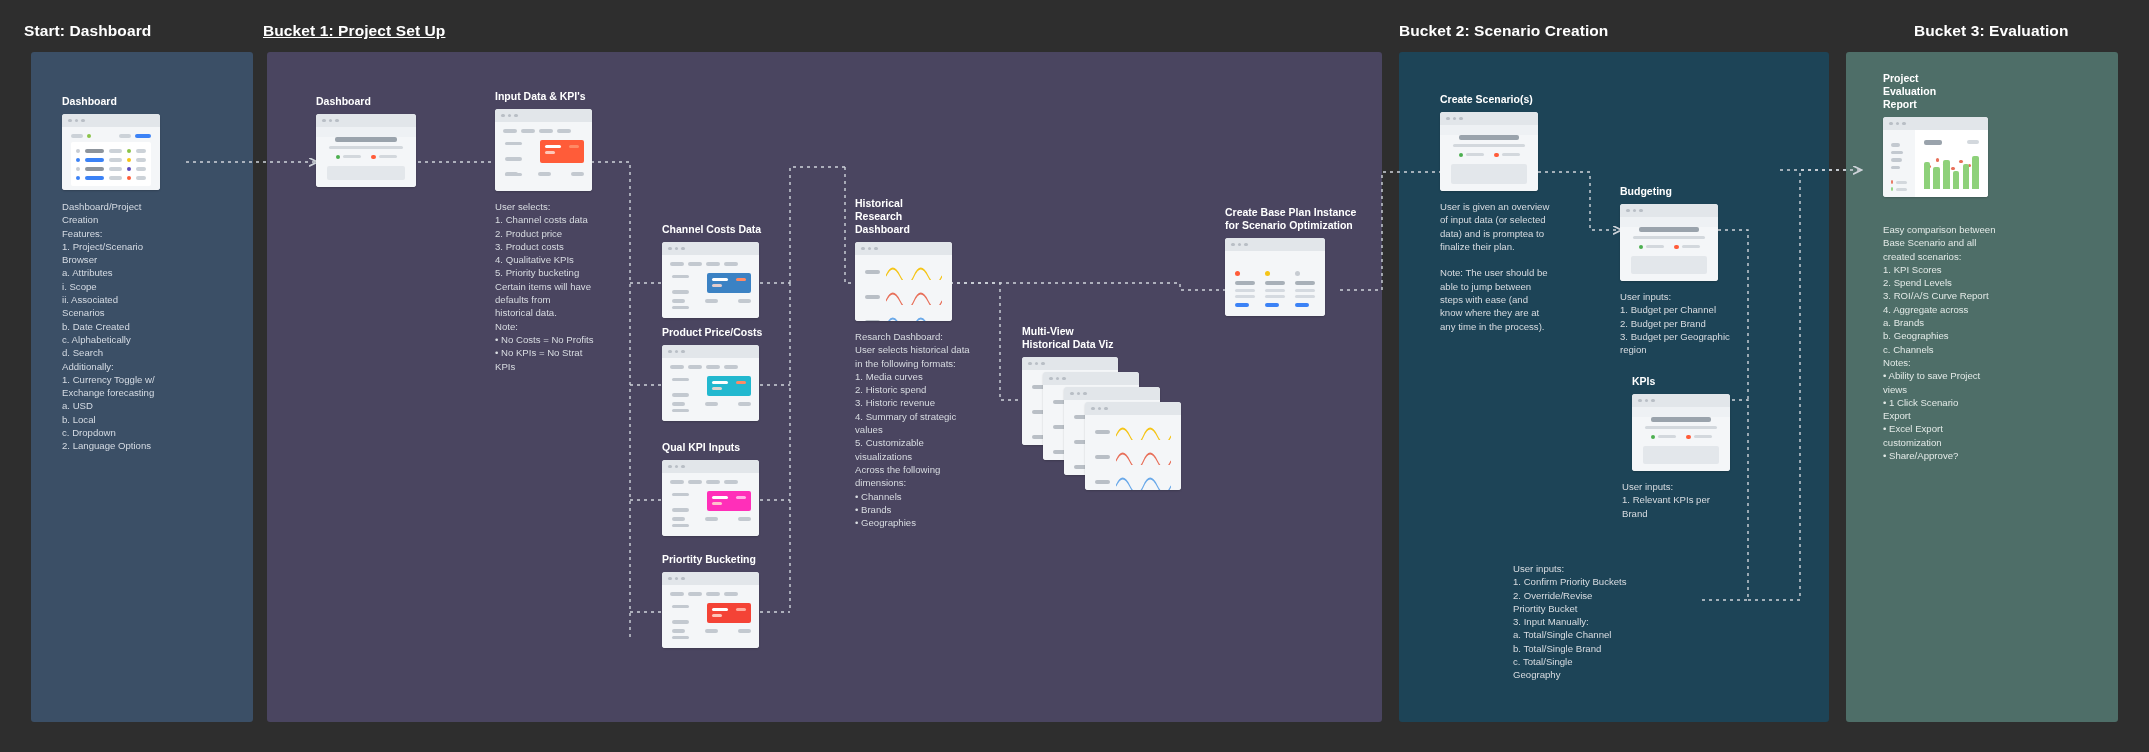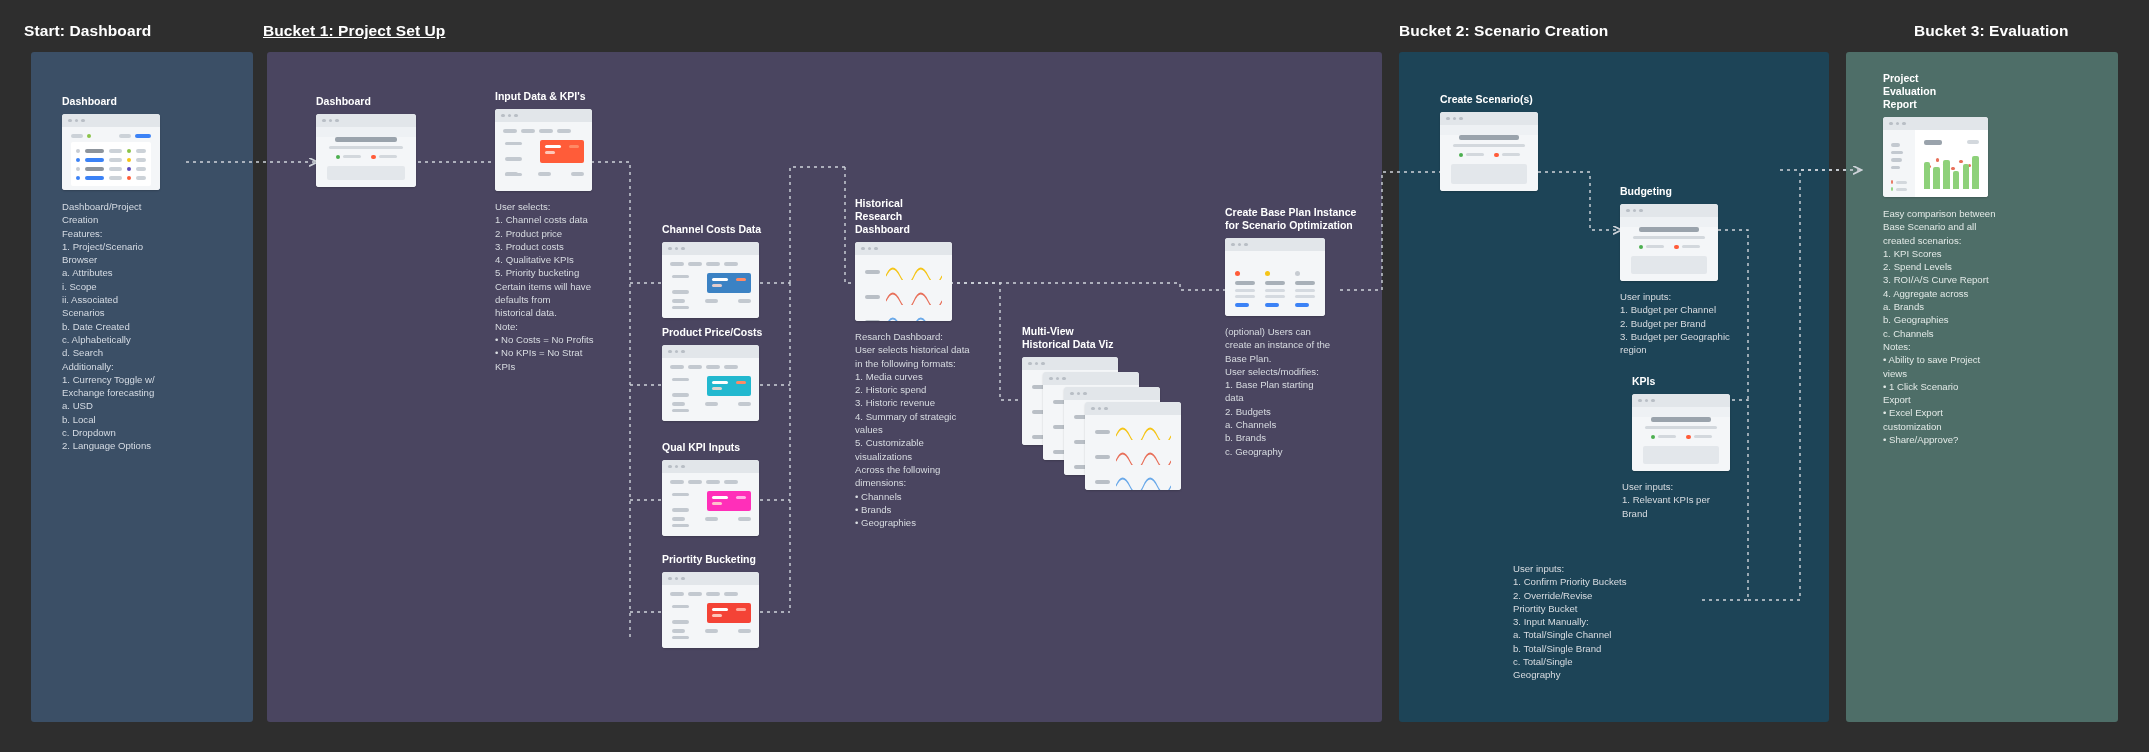--- a/index.html
+++ b/index.html
@@ -676,30 +676,20 @@
           <div class="c">
               <span class="d" style="background:#c7ccd2;display:block;"></span>
               <div class="l1"></div>
               <div class="l2"></div>
               <div class="l2"></div>
               <div class="btn"></div>
             </div>
         </div>
       </div>
     </div>
-    <div class="txt" style="margin-top:9px;width:142px;">(optional) Users can
-create an instance of the
-Base Plan.
-User selects/modifies:
-  1. Base Plan starting
-      data
-  2. Budgets
-      a. Channels
-      b. Brands
-      c. Geography</div>
   </div>
 
   <div class="node" style="left:1440px; top:93px; width:125px;">
     <div class="node-title">Create Scenario(s)</div>
     <div class="mock scn" style="width:98px;height:79px;">
       <div class="bar">
           <i></i>
           <i></i>
           <i></i>
         </div>
@@ -712,20 +702,30 @@
               <span class="t"></span>
             </span>
           <span class="lg">
               <span class="d" style="background:#ff5c39"></span>
               <span class="t"></span>
             </span>
         </div>
         <div class="big"></div>
       </div>
     </div>
+    <div class="txt" style="margin-top:9px;width:122px;">User is given an overview
+of input data (or selected
+data) and is promptea to
+finalize their plan.
+
+Note: The user should be
+able to jump between
+steps with ease (and
+know where they are at
+any time in the process).</div>
   </div>
 
   <div class="node" style="left:1620px; top:185px; width:150px;">
     <div class="node-title">Budgeting</div>
     <div class="mock scn" style="width:98px;height:77px;">
       <div class="bar">
           <i></i>
           <i></i>
           <i></i>
         </div>
@@ -833,21 +833,21 @@
                 <b style="height:58%"></b>
                 <b style="height:78%"></b>
               <b style="height:48%"></b>
                 <b style="height:66%"></b>
                 <b style="height:88%"></b>
             </div>
           </div>
         </div>
       </div>
     </div>
-    <div class="txt b3c" style="margin-top:10px;width:168px;">Easy comparison between
+    <div class="txt b3c" style="margin-top:26px;width:168px;">Easy comparison between
 Base Scenario and all
 created scenarios:
   1. KPI Scores
   2. Spend Levels
   3. ROI/A/S Curve Report
   4. Aggregate across
       a. Brands
       b. Geographies
       c. Channels
 Notes:

